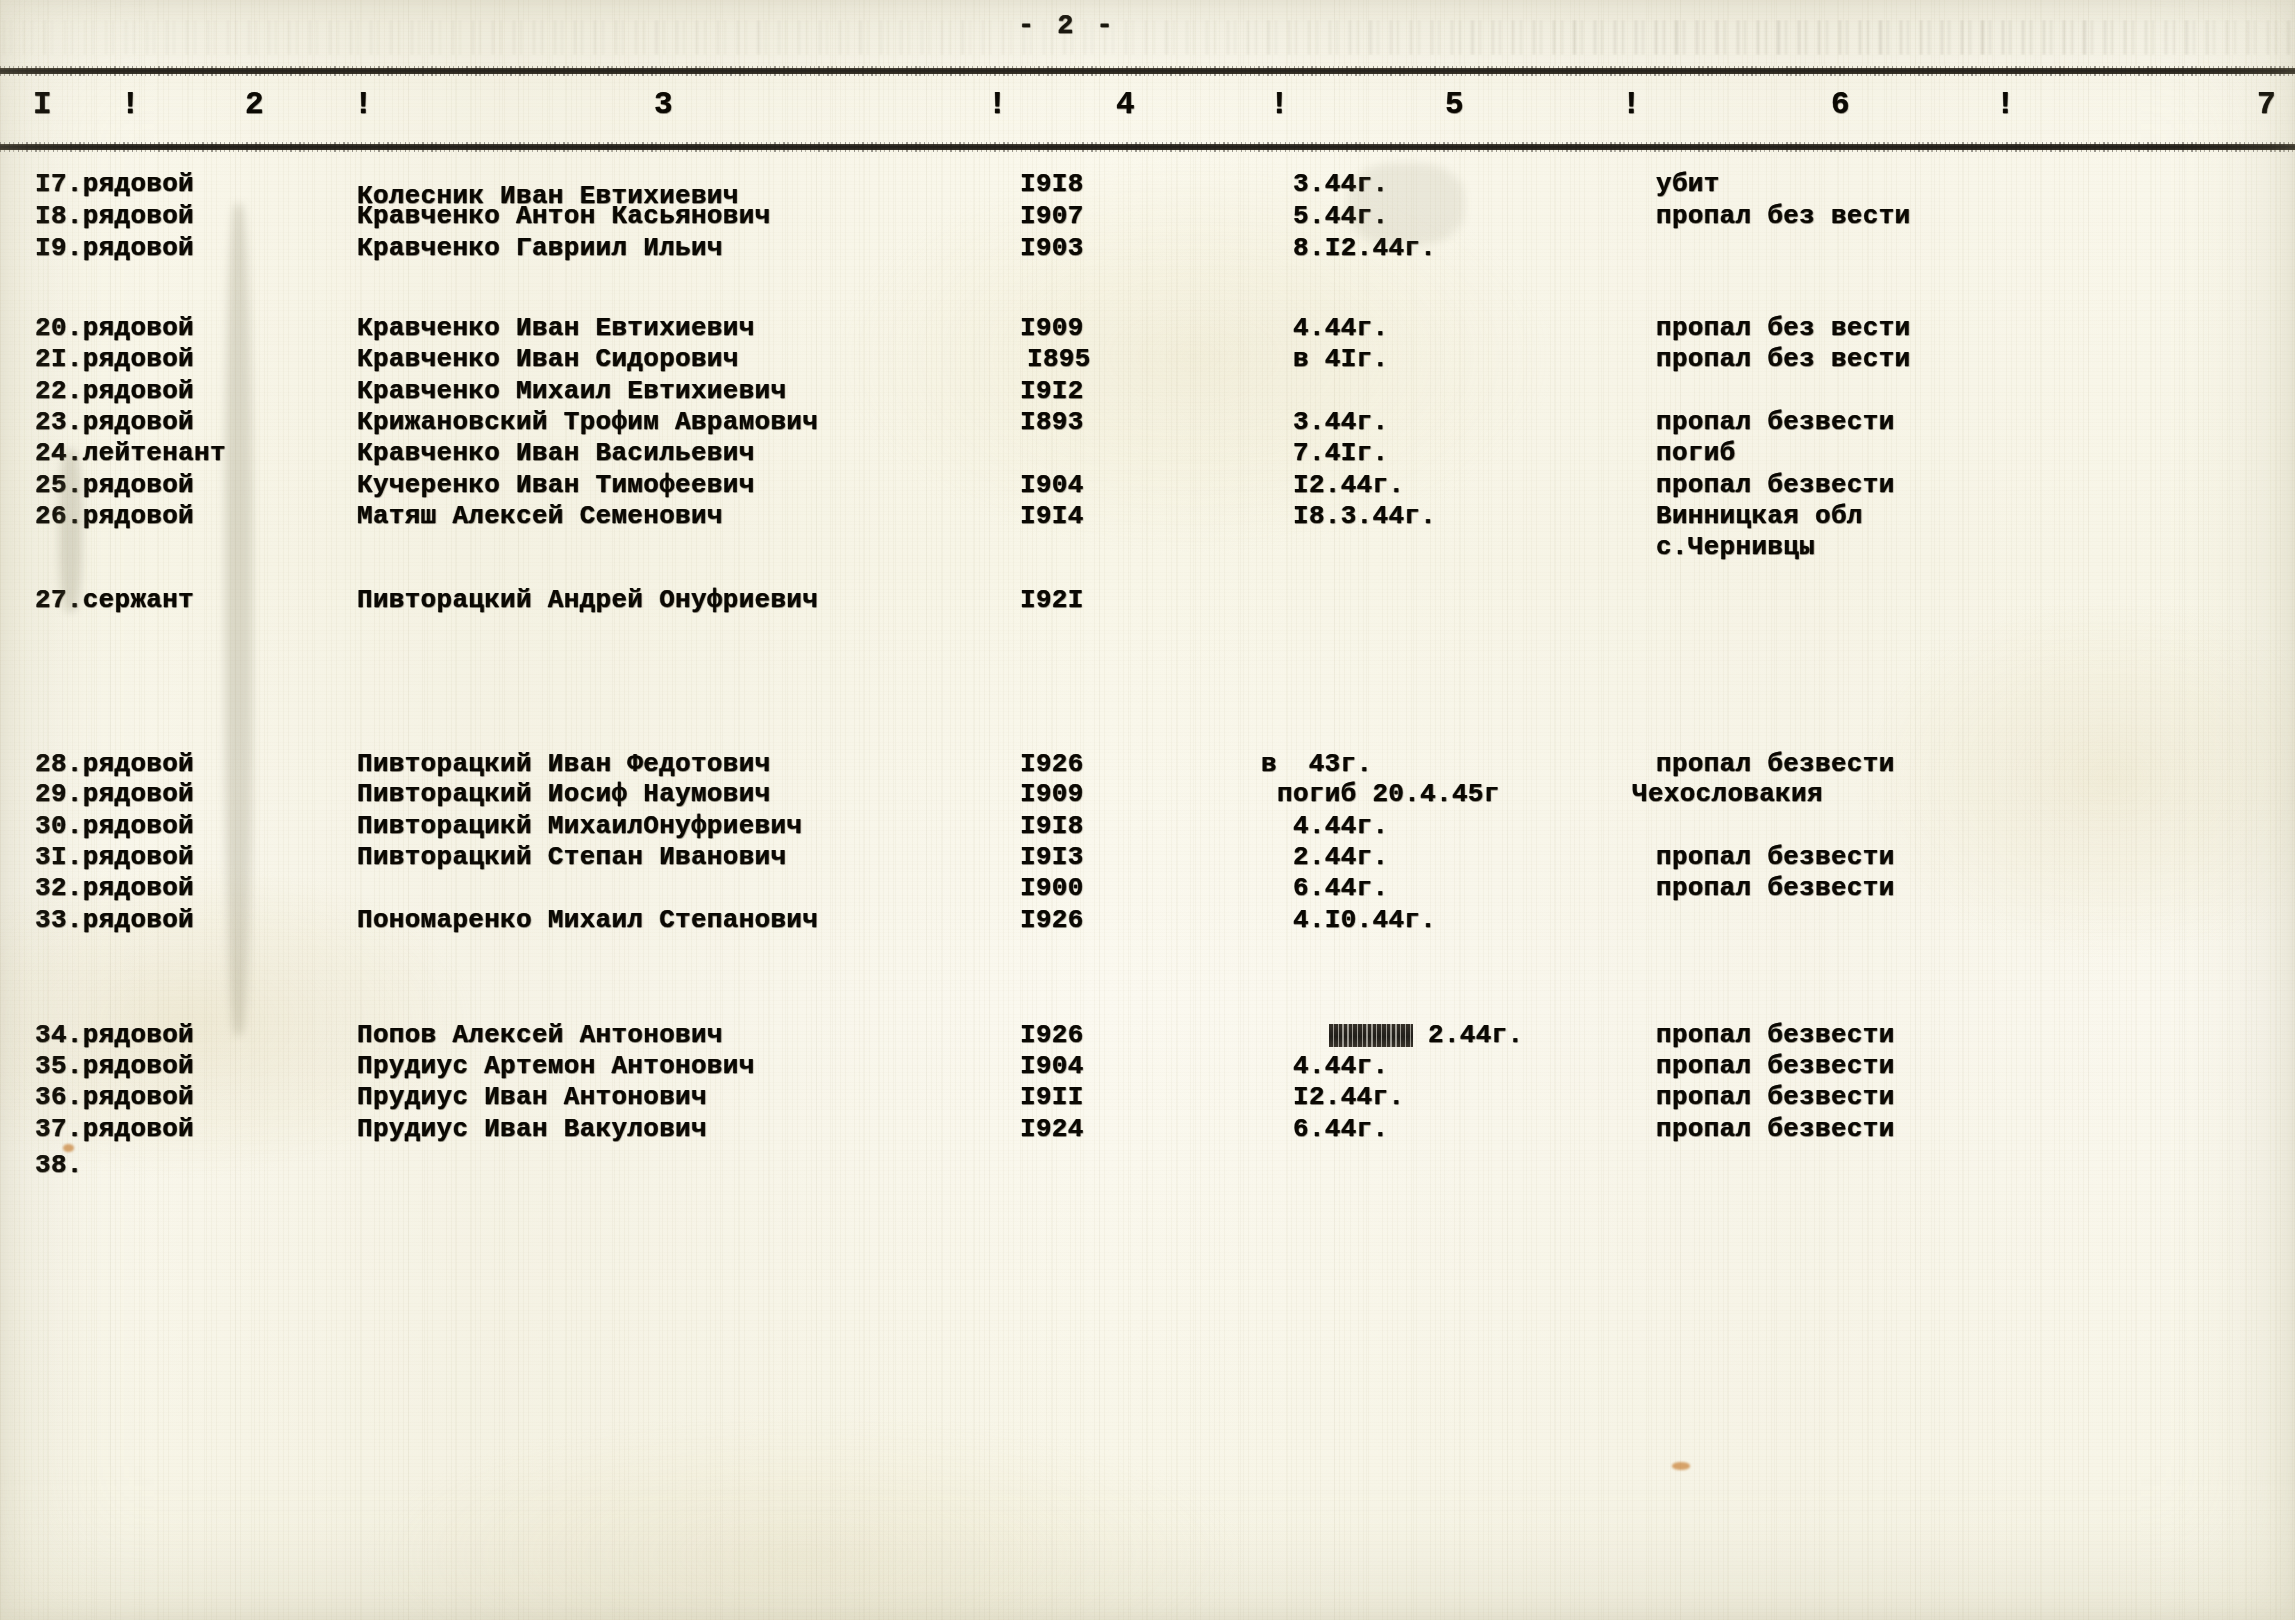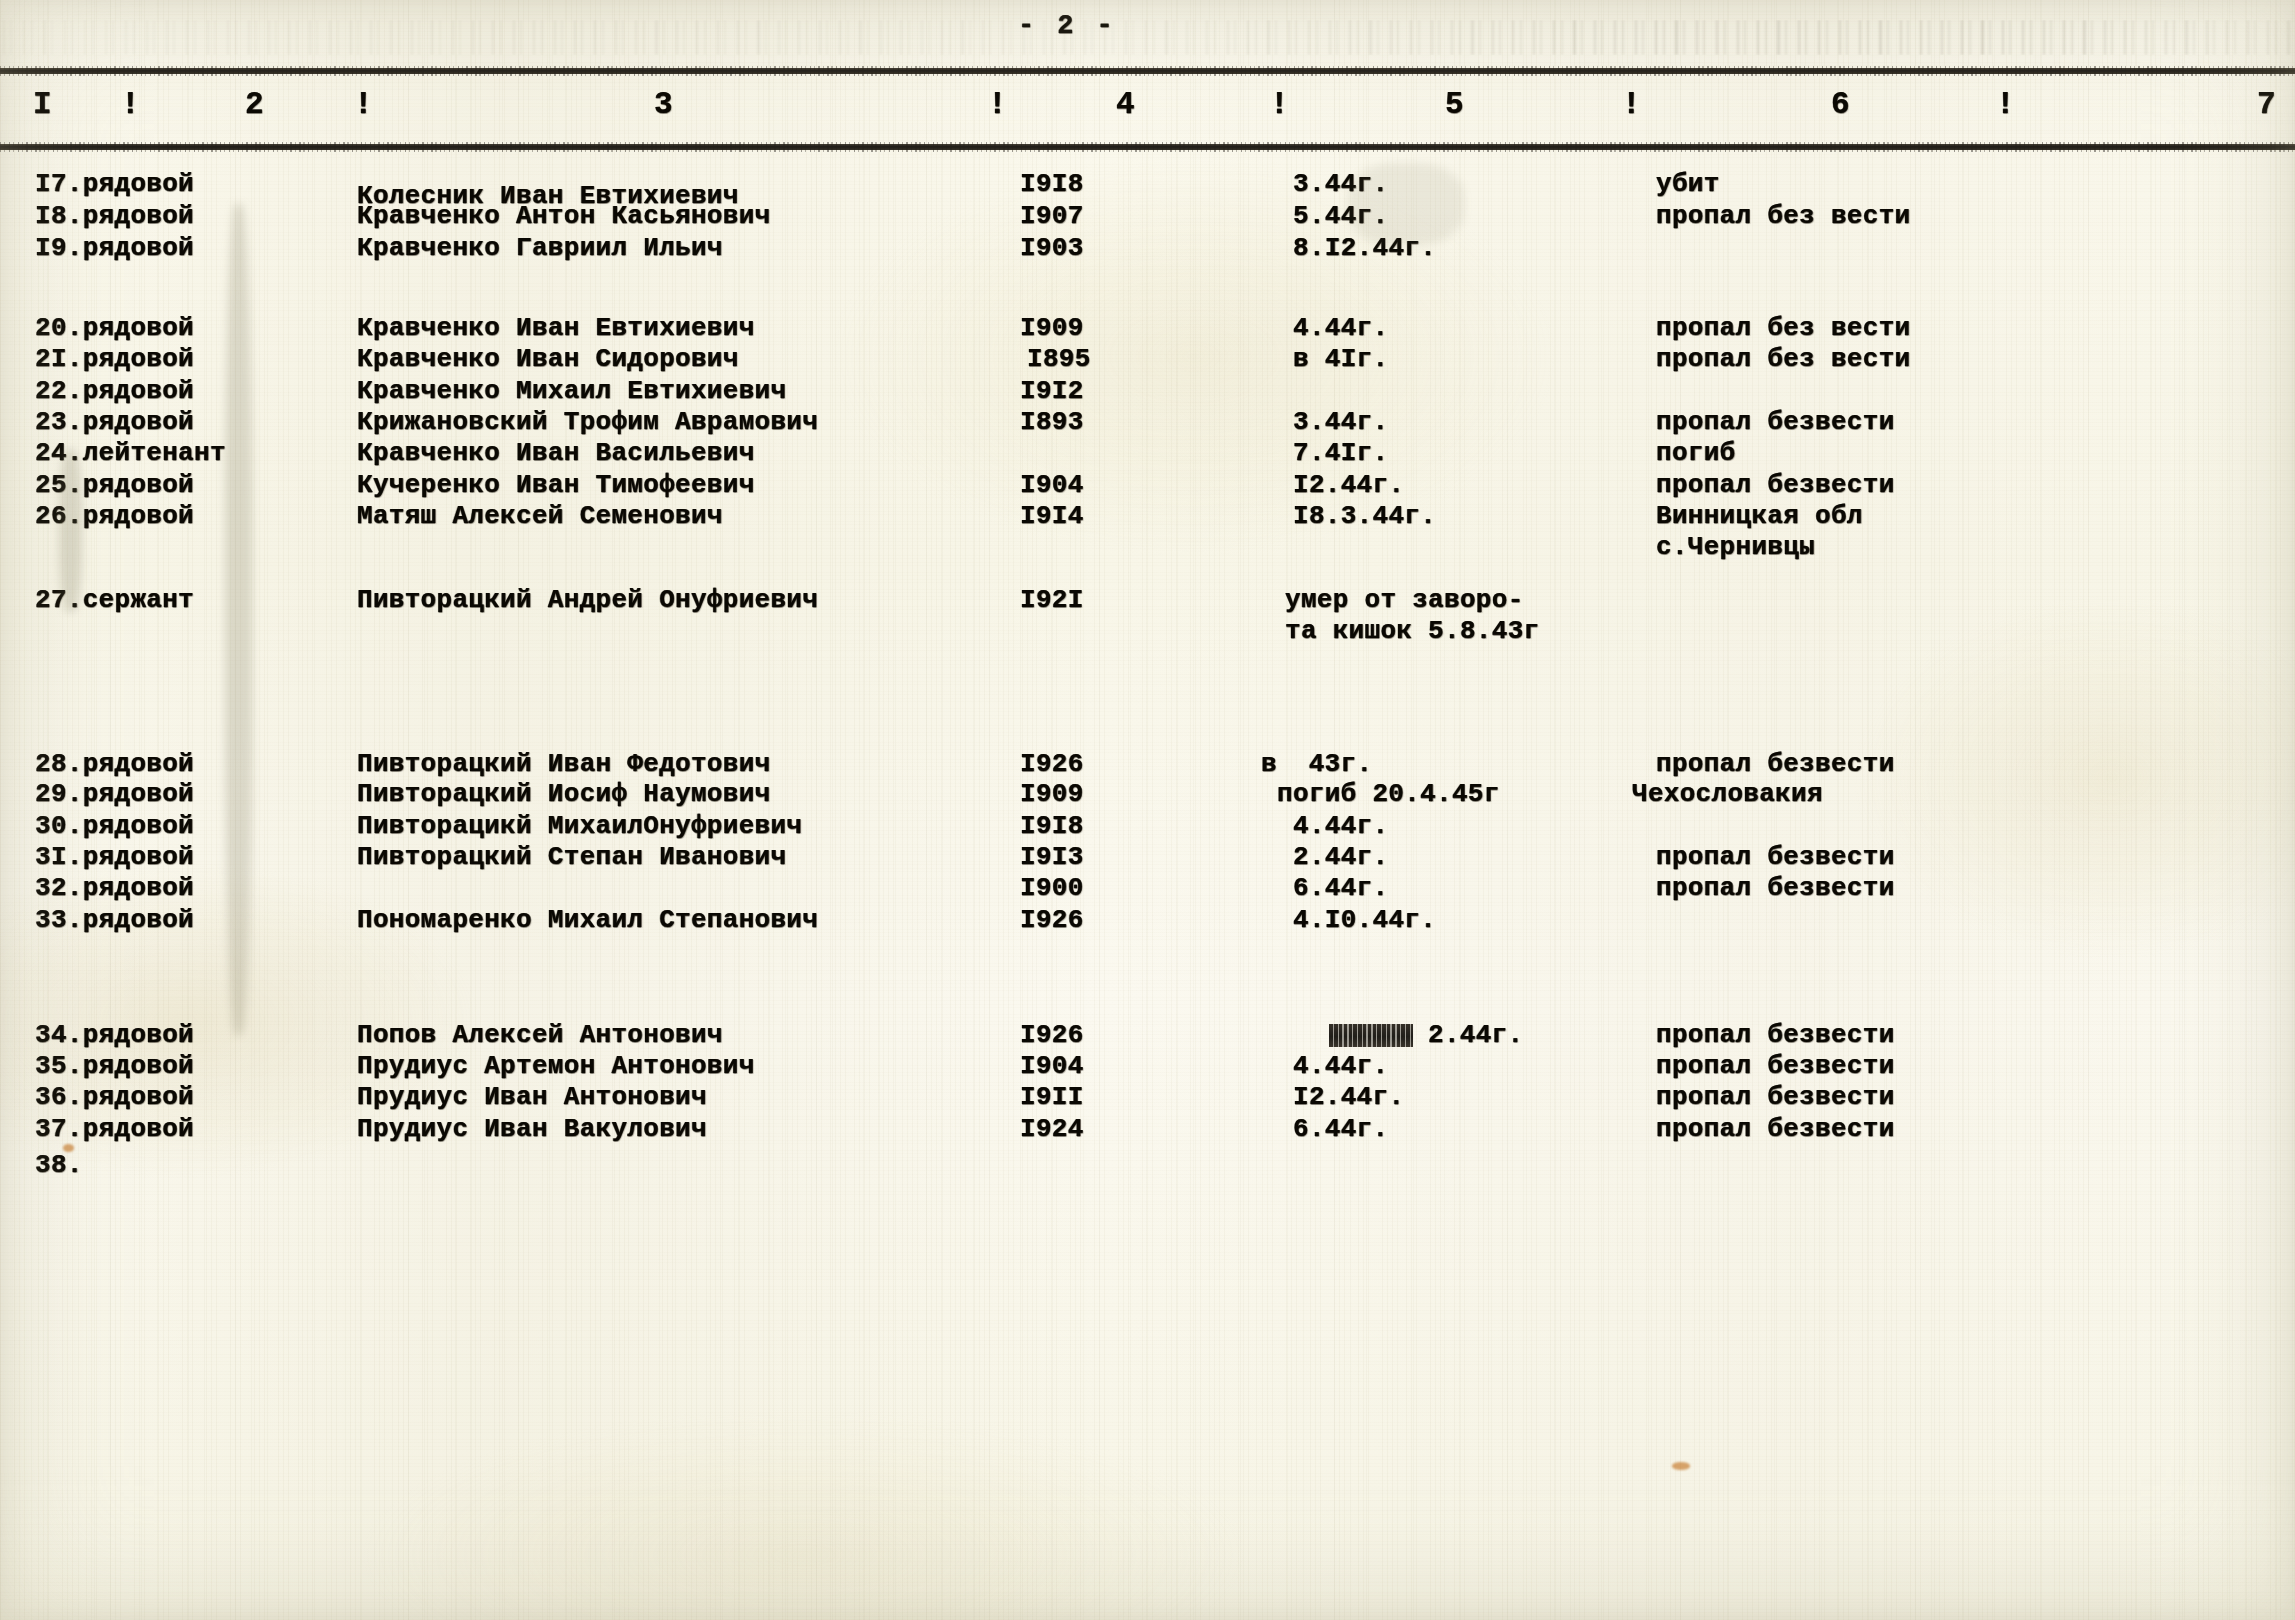--- a/index.html
+++ b/index.html
@@ -200,22 +200,20 @@
     <div class="ink cell c5" style="top: 470px;">пропал безвести</div>
     <div class="ink cell c1" style="top: 501px;">26.рядовой</div>
     <div class="ink cell c2" style="top: 501px;">Матяш Алексей Семенович</div>
     <div class="ink cell c3" style="top: 501px;">I9I4</div>
     <div class="ink cell c4" style="top: 501px;">I8.3.44г.</div>
     <div class="ink cell c5 multi" style="top: 501px;">Винницкая обл
 с.Чернивцы</div>
     <div class="ink cell c1" style="top: 585px;">27.сержант</div>
     <div class="ink cell c2" style="top: 585px;">Пивторацкий Андрей Онуфриевич</div>
     <div class="ink cell c3" style="top: 585px;">I92I</div>
-    <div class="ink cell c4 multi" style="top: 585px; left: 1285px;">умер от заворо-
-та кишок 5.8.43г</div>
     <div class="ink cell c1" style="top: 749px;">28.рядовой</div>
     <div class="ink cell c2" style="top: 749px;">Пивторацкий Иван Федотович</div>
     <div class="ink cell c3" style="top: 749px;">I926</div>
     <div class="ink cell c4" style="top: 749px; left: 1261px;">в  43г.</div>
     <div class="ink cell c5" style="top: 749px;">пропал безвести</div>
     <div class="ink cell c1" style="top: 779px;">29.рядовой</div>
     <div class="ink cell c2" style="top: 779px;">Пивторацкий Иосиф Наумович</div>
     <div class="ink cell c3" style="top: 779px;">I909</div>
     <div class="ink cell c4" style="top: 779px; left: 1277px;">погиб 20.4.45г</div>
     <div class="ink cell c5" style="top: 779px; left: 1632px;">Чехословакия</div>

